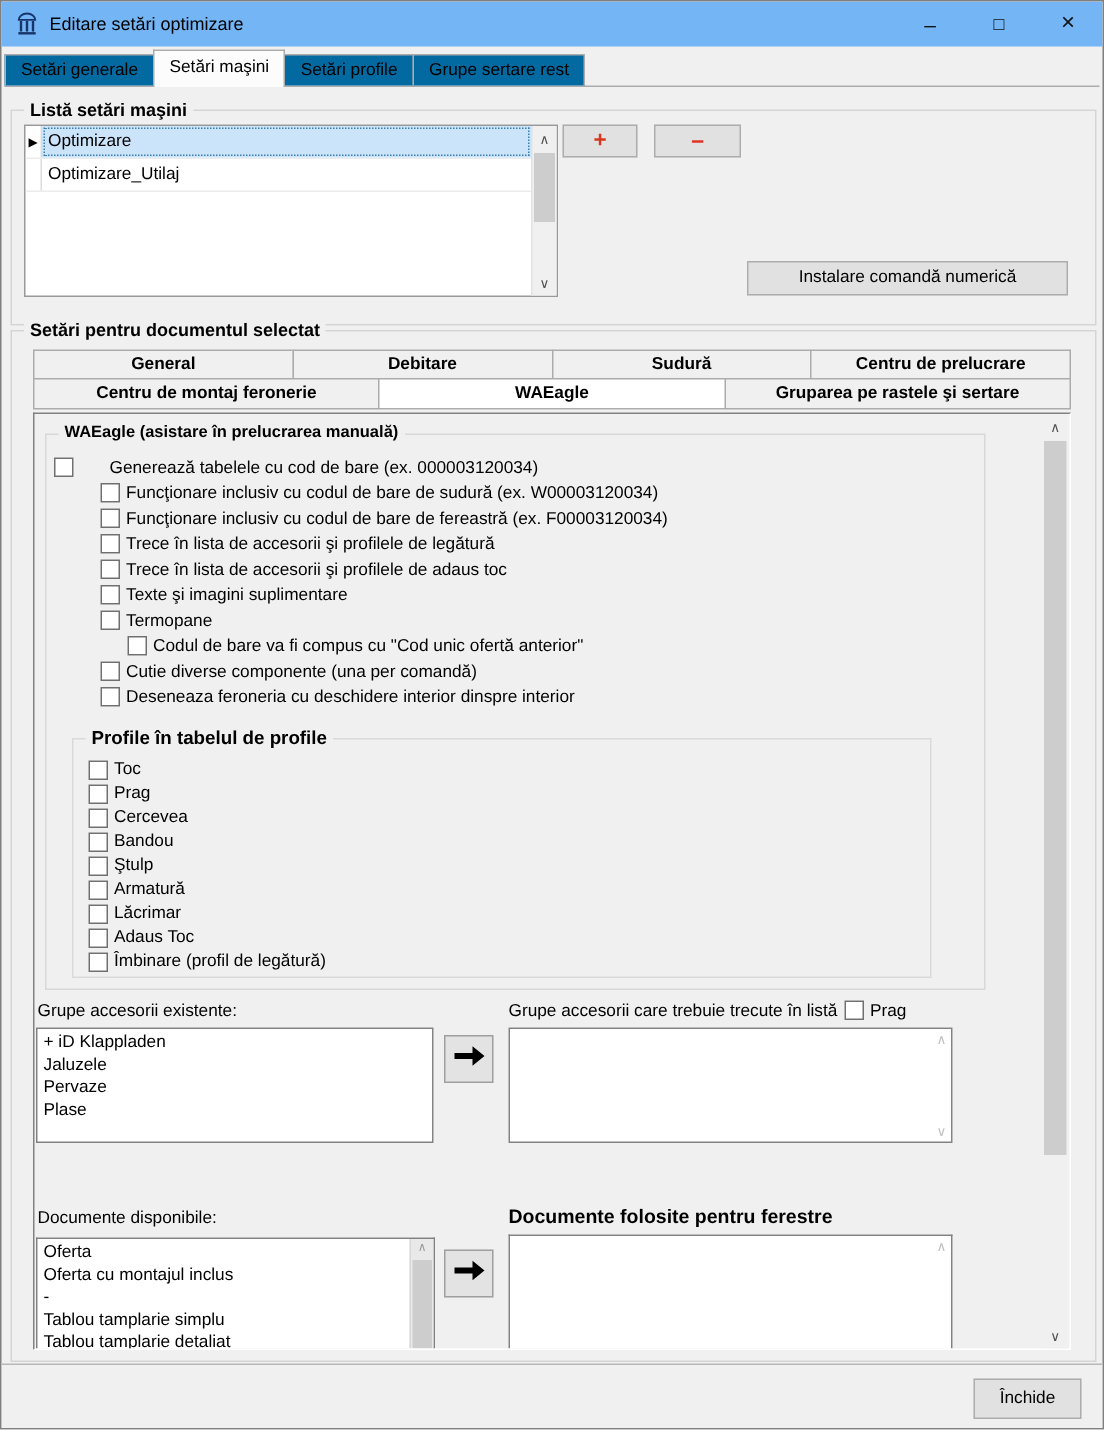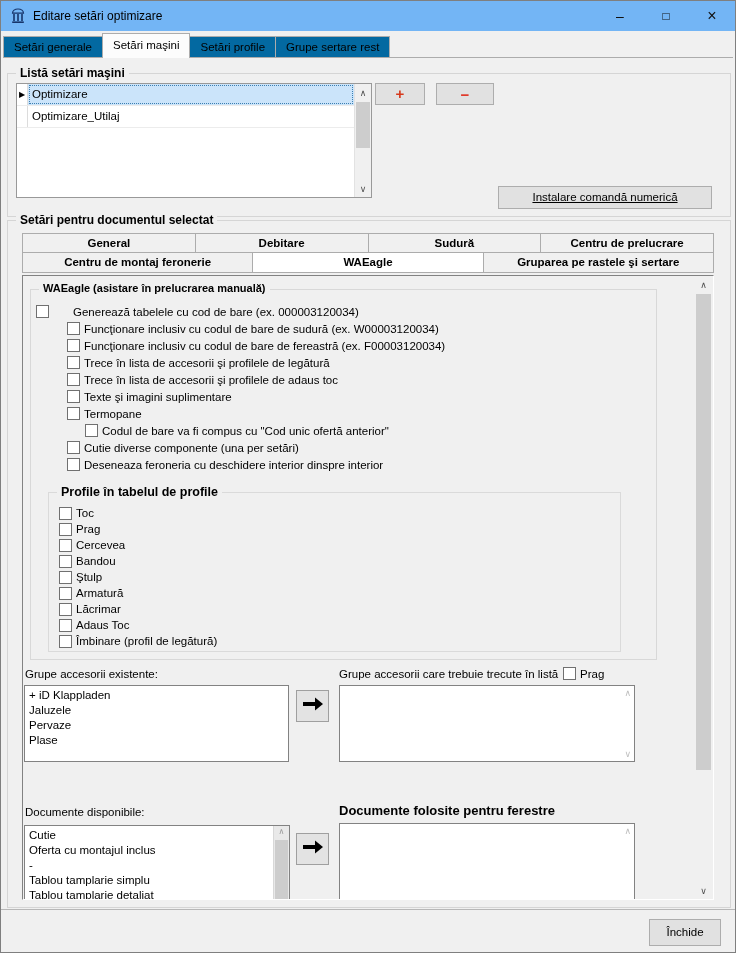--- a/index.html
+++ b/index.html
@@ -56,21 +56,21 @@
   .sb-btn.up { top:0; } .sb-btn.down { bottom:0; }
   .sb-thumb { position:absolute; left:1px; right:1px; background:#CDCDCD; }
 
   
   .btn { position:absolute; background:#E1E1E1; border:1px solid #ADADAD; font-size:11.5px;
          text-align:center; font-family:"Liberation Sans",sans-serif; }
   #btn-add { left:367px; top:9px; width:50px; height:22px; color:#D6391C; font-weight:bold;
              font-size:15px; line-height:18px; }
   #btn-remove { left:428px; top:9px; width:58px; height:22px; color:#E03424; font-weight:bold;
                 font-size:15px; line-height:17px; }
-  #btn-install { left:490px; top:112px; width:214px; height:23px; line-height:21px;text-decoration:underline; }
+  #btn-install { left:490px; top:100px; width:214px; height:23px; line-height:21px; }
 
   
   #inner-tabs { position:absolute; left:14px; top:12px; width:692px; }
   .itab-row { display:flex; height:20px; }
   .itab-row + .itab-row { margin-top:-1px; height:21px; }
   .itab { flex:1; border:1px solid #ACACAC; background:#F0F0F0; font-weight:bold; font-size:11.5px;
           text-align:center; line-height:18px; white-space:nowrap; overflow:hidden; }
   .itab:not(:first-child) { margin-left:-1px; }
   .itab.active { background:#FFFFFF; position:relative; z-index:3; }
 
@@ -239,21 +239,21 @@
             <div class="cb-row lvl1">
               <span class="cb"></span>
               <span class="cb-label">Termopane</span>
             </div>
             <div class="cb-row lvl2">
               <span class="cb"></span>
               <span class="cb-label">Codul de bare va fi compus cu "Cod unic ofertă anterior"</span>
             </div>
             <div class="cb-row lvl1">
               <span class="cb"></span>
-              <span class="cb-label">Cutie diverse componente (una per setări)</span>
+              <span class="cb-label">Cutie diverse componente (una per comandă)</span>
             </div>
             <div class="cb-row lvl1">
               <span class="cb"></span>
               <span class="cb-label">Deseneaza feroneria cu deschidere interior dinspre interior</span>
             </div>
           </div>
 
         <div class="groupbox" id="group-profiles">
           <span class="gb-label">Profile în tabelul de profile</span>
           <div id="profile-checks">
@@ -321,21 +321,21 @@
         <span>Prag</span>
       </div>
       <div class="listbox" id="acc-right-list">
         <span class="faint-chevron top">∧</span>
         <span class="faint-chevron bottom">∨</span>
       </div>
 
       <span class="small-label" id="doc-left-label">Documente disponibile:</span>
       <div class="listbox" id="doc-left-list">
         <div class="list-items" id="doc-left-list-items" style="margin-right:16px;">
-            <div class="li-item">Cutie</div>
+            <div class="li-item">Oferta</div>
             <div class="li-item">Oferta cu montajul inclus</div>
             <div class="li-item">-</div>
             <div class="li-item">Tablou tamplarie simplu</div>
             <div class="li-item">Tablou tamplarie detaliat</div>
           </div>
         <div class="doc-sb-strip">
           <span class="strip-up">∧</span>
           <span class="strip-thumb"></span>
         </div>
       </div>

